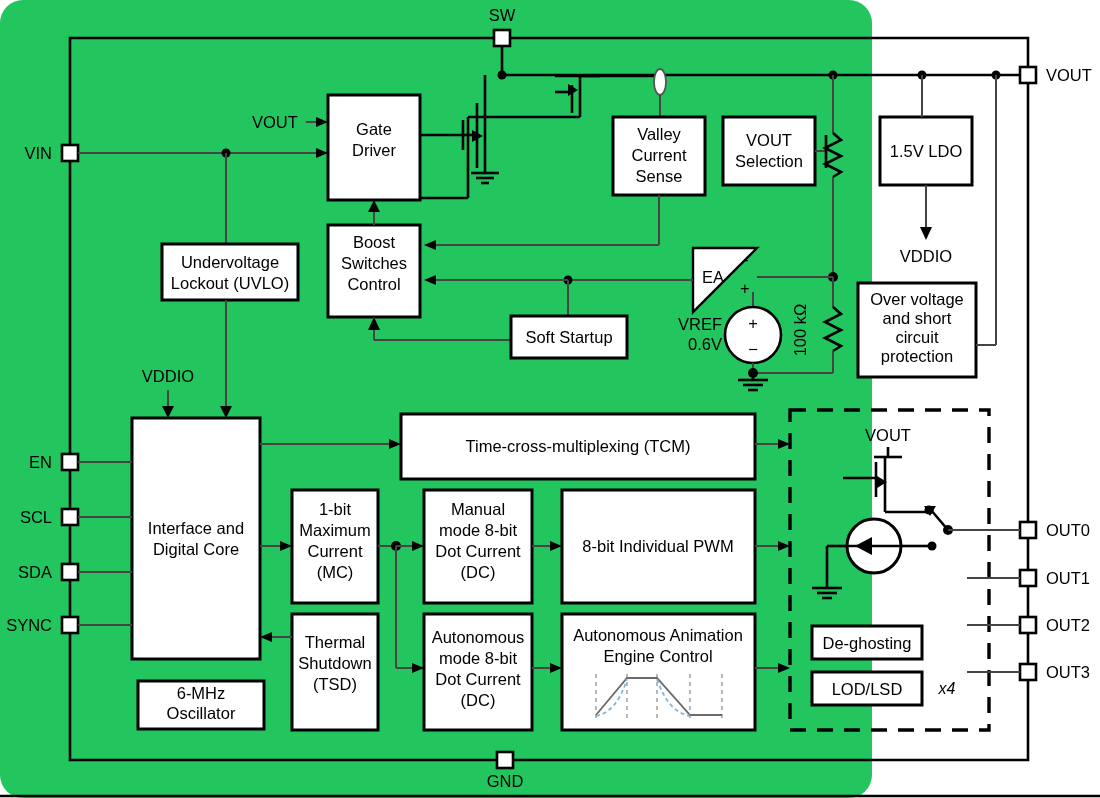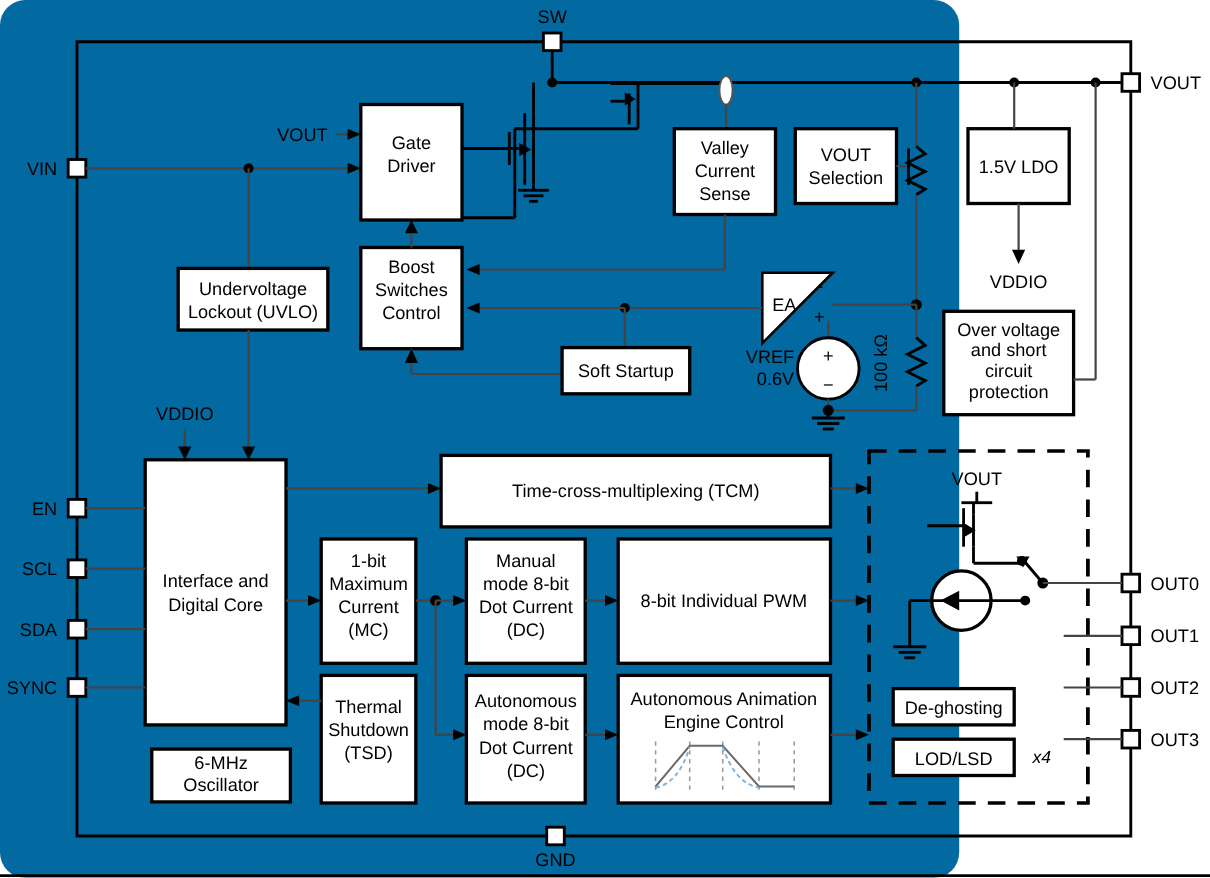--- a/index.html
+++ b/index.html
@@ -1,17 +1,17 @@
 <!DOCTYPE html>
 <html><head>
 <meta charset="utf-8">
 <style>
   html,body{margin:0;padding:0;background:#ffffff;}
   body{width:1100px;height:798px;font-family:"Liberation Sans",sans-serif;overflow:hidden;}
-  #root{position:relative;width:872px;height:798px;background:#0369a1;border-radius:23px;}
+  #root{position:relative;width:872px;height:798px;background:#22c55e;border-radius:23px;}
   svg{display:block;}
   .blk{fill:#ffffff;stroke:#000000;stroke-width:3;}
   .blkthin{fill:#ffffff;stroke:#000000;stroke-width:2.4;}
   .wire{stroke:#444444;stroke-width:2;fill:none;}
   .wireblk{stroke:#000000;stroke-width:2.6;fill:none;}
   .dashbox{fill:none;stroke:#000000;stroke-width:3.4;stroke-dasharray:16 11;}
   .pin{fill:#ffffff;stroke:#000000;stroke-width:2.6;}
   .dot{fill:#000000;}
   .lbl{font-family:"Liberation Sans",sans-serif;font-size:16.5px;fill:#000;}
   .lblc{font-family:"Liberation Sans",sans-serif;font-size:16.5px;fill:#000;text-anchor:middle;}

